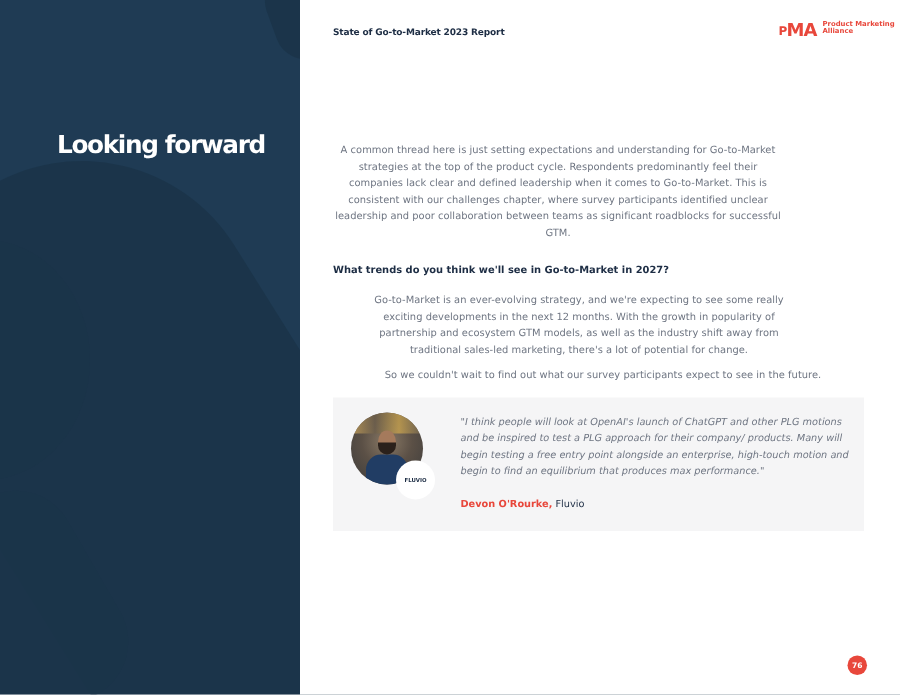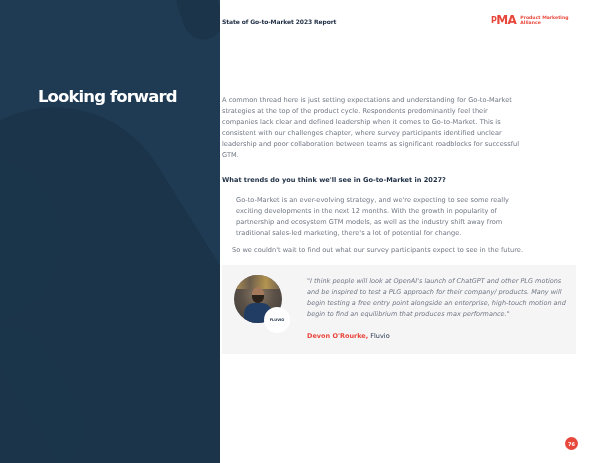--- a/index.html
+++ b/index.html
@@ -1,20 +1,20 @@
 <!DOCTYPE html>
 <html><head>
   <meta charset="utf-8">
   <style>
     * { margin: 0; padding: 0; box-sizing: border-box; }
     html, body { width: 600px; height: 463px; overflow: hidden; background: #ffffff; }
     body { position: relative; font-family: "DejaVu Sans", sans-serif; }
 
     .side-panel {
-      position: absolute; left: 0; top: 0; width: 220px; height: 463px;
+      position: absolute; left: 0; top: 0; width: 200px; height: 463px;
       background: #1f3b54; overflow: hidden;
     }
     .side-panel .shape {
       position: absolute; background: #1b3449; opacity: 0.9;
     }
     .shape-a { left: 30px; top: 80px; width: 240px; height: 600px; border-radius: 120px; transform: rotate(-32deg); }
     .shape-b { left: -80px; top: 160px; width: 140px; height: 160px; border-radius: 50%; }
     .shape-c { left: -40px; top: 330px; width: 110px; height: 150px; border-radius: 40px; transform: rotate(-30deg); }
     .shape-d { left: 180px; top: -20px; width: 40px; height: 60px; border-radius: 20px; transform: rotate(-20deg); }
 
@@ -24,34 +24,34 @@
       font-size: 16.5px; letter-spacing: -0.9px; color: #ffffff;
       white-space: nowrap;
     }
 
     .header-title {
       position: absolute; left: 222px; top: 18px;
       font-size: 6px; font-weight: bold; color: #1d2d44;
       letter-spacing: -0.1px; white-space: nowrap;
     }
     .logo {
-      position: absolute; left: 476px; top: 14px; display: flex; align-items: center; padding-left: 15px;
+      position: absolute; left: 504px; top: 14px; display: flex;  padding-left: 15px;
     }
     .logo-mark {
       font-family: "DejaVu Sans", sans-serif; font-weight: bold;
       font-size: 12px; color: #e8473b; letter-spacing: -0.6px; line-height: 1;
     }
     .logo-mark .dot { font-size: 8px; position: relative; top: -1px; }
     .logo-text {
       margin-left: 4px; font-size: 4.6px; line-height: 5px; color: #e8473b; font-weight: bold;
       display: flex; flex-direction: column;
     }
 
     .body-text {
-      font-size: 6.6px; line-height: 11px; color: #6e7582; letter-spacing: 0.02px;
+      font-size: 6.6px; line-height: 11px; color: #6e7582; letter-spacing: 0.02px; text-align: center;
     }
     .para1 { position: absolute; left: 222px; top: 95px; width: 300px; }
     .subheading {
       position: absolute; left: 222px; top: 176px; width: 320px;
       font-size: 6.6px; font-weight: bold; color: #1d2d44; white-space: nowrap;
     }
     .para2 { position: absolute; left: 236px; top: 195px; width: 300px; }
     .para3 { position: absolute; left: 232px; top: 245px; width: 340px; white-space: nowrap; }
 
     .quote-box {

